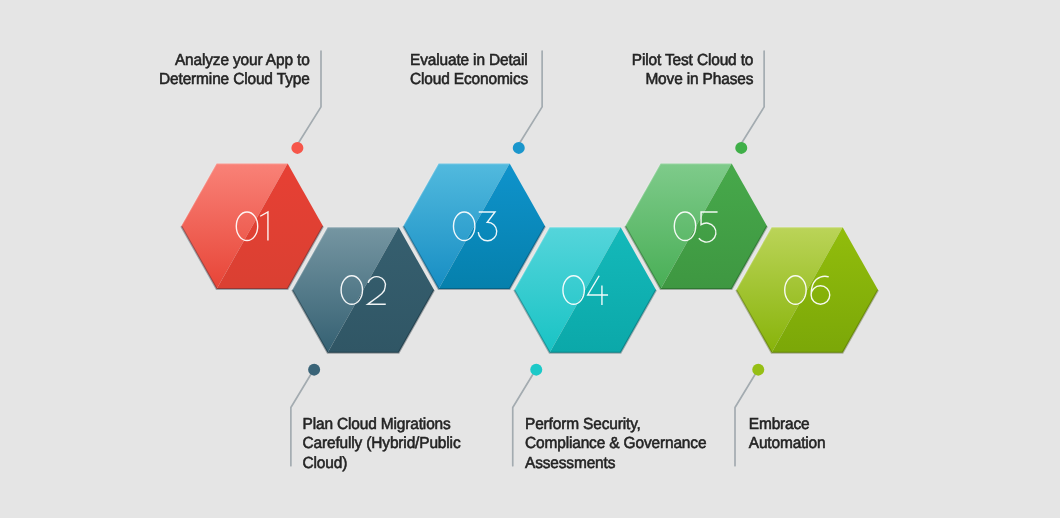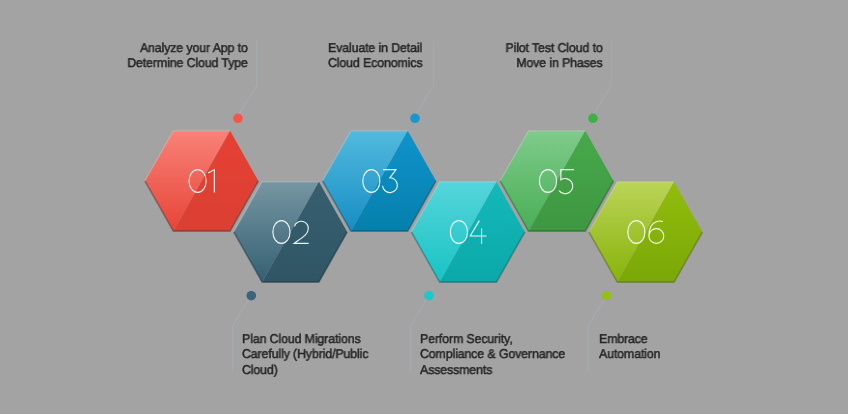--- a/index.html
+++ b/index.html
@@ -3,21 +3,21 @@
 <meta charset="utf-8">
 <title>Cloud Migration Hexagon Infographic</title>
 <style>
   html, body { margin:0; padding:0; background:#ffffff; }
   body {
     width:848px; height:414px; overflow:hidden;
     font-family:"Liberation Sans", sans-serif;
     -webkit-font-smoothing: antialiased;
     text-rendering: geometricPrecision;
   }
-  #stage { position:relative; width:848px; height:414px; background:#a3a3a3; }
+  #stage { position:relative; width:848px; height:414px; background:#e5e5e5; }
   #art { position:absolute; left:0; top:0; }
   .callout {
     position:absolute;
     font-family:"Liberation Sans", sans-serif;
     font-size:12.8px;
     line-height:15.4px;
     -webkit-text-stroke: 0.45px #1f1f1f;
     color:#262626;
     white-space:pre-line;
     letter-spacing:-0.12px;

